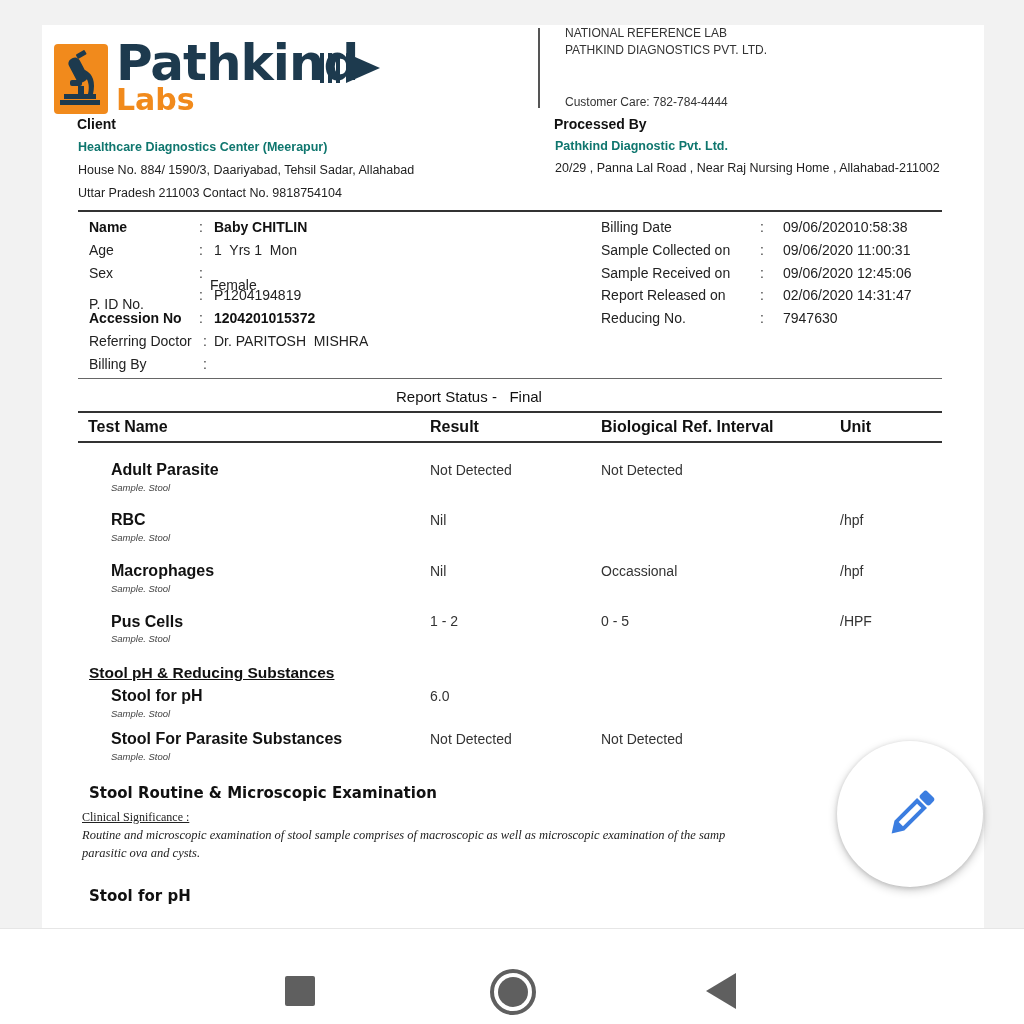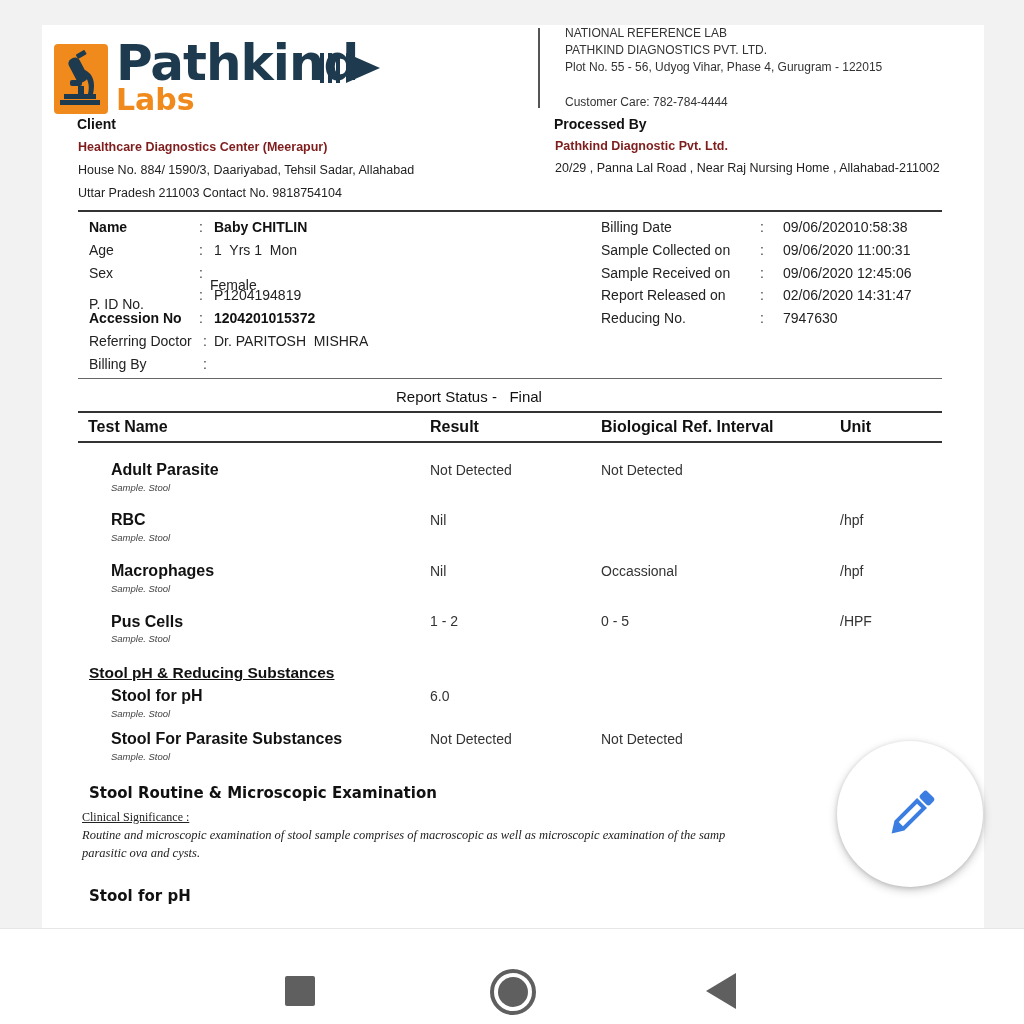--- a/index.html
+++ b/index.html
@@ -29,21 +29,21 @@
   .logo-bars { position:absolute; left:278px; top:26px; }
   .logo-labs {
     position:absolute; left:74px; top:59px; font-size:30px; font-weight:bold;
     color:#f18a1c; line-height:32px; font-family:"DejaVu Sans", sans-serif;
   }
 
   .vdivider { position:absolute; left:496px; top:3px; width:2px; height:80px; background:#555; }
   .nrl { font-size:12px; color:#333; line-height:17.5px; }
 
   .hdr-bold { font-size:14px; font-weight:bold; color:#111; }
-  .hdr-sub { font-size:12.5px; font-weight:bold; color:#7f1d1d; }
+  .hdr-sub { font-size:12.5px; font-weight:bold; color:#0f766e; }
   .hdr-addr { font-size:12.5px; color:#222; }
 
   .hr { position:absolute; background:#333; height:2px; }
   .hr-thin { position:absolute; background:#666; height:1px; }
 
   .pi-label { font-size:14px; color:#222; }
   .pi-label.b { font-weight:bold; color:#111; }
   .pi-colon { font-size:14px; color:#444; }
   .pi-val { font-size:14px; color:#222; }
   .pi-val.b { font-weight:bold; color:#111; }
@@ -98,21 +98,20 @@
         <rect x="16" y="2" width="4" height="30"></rect>
         <polygon points="26,2 60,17 26,32"></polygon>
       </g>
     </svg>
   </div>
   <div class="logo-labs">Labs</div>
 
   <div class="vdivider"></div>
   <div class="abs nrl" style="left:523px;top:0px;">NATIONAL REFERENCE LAB</div>
   <div class="abs nrl" style="left:523px;top:17px;">PATHKIND DIAGNOSTICS PVT. LTD.</div>
-  <div class="abs nrl" style="left:523px;top:34px;">Plot No. 55 - 56, Udyog Vihar, Phase 4, Gurugram - 122015</div>
   <div class="abs nrl" style="left:523px;top:69px;">Customer Care: 782-784-4444</div>
 
   <div class="abs hdr-bold" style="left:35px;top:91px;">Client</div>
   <div class="abs hdr-sub" style="left:36px;top:115px;">Healthcare Diagnostics Center (Meerapur)</div>
   <div class="abs hdr-addr" style="left:36px;top:138px;">House No. 884/ 1590/3, Daariyabad, Tehsil Sadar, Allahabad</div>
   <div class="abs hdr-addr" style="left:36px;top:161px;">Uttar Pradesh 211003 Contact No. 9818754104</div>
 
   <div class="abs hdr-bold" style="left:512px;top:91px;">Processed By</div>
   <div class="abs hdr-sub" style="left:513px;top:114px;">Pathkind Diagnostic Pvt. Ltd.</div>
   <div class="abs hdr-addr" style="left:513px;top:136px;">20/29 , Panna Lal Road , Near Raj Nursing Home , Allahabad-211002</div>

